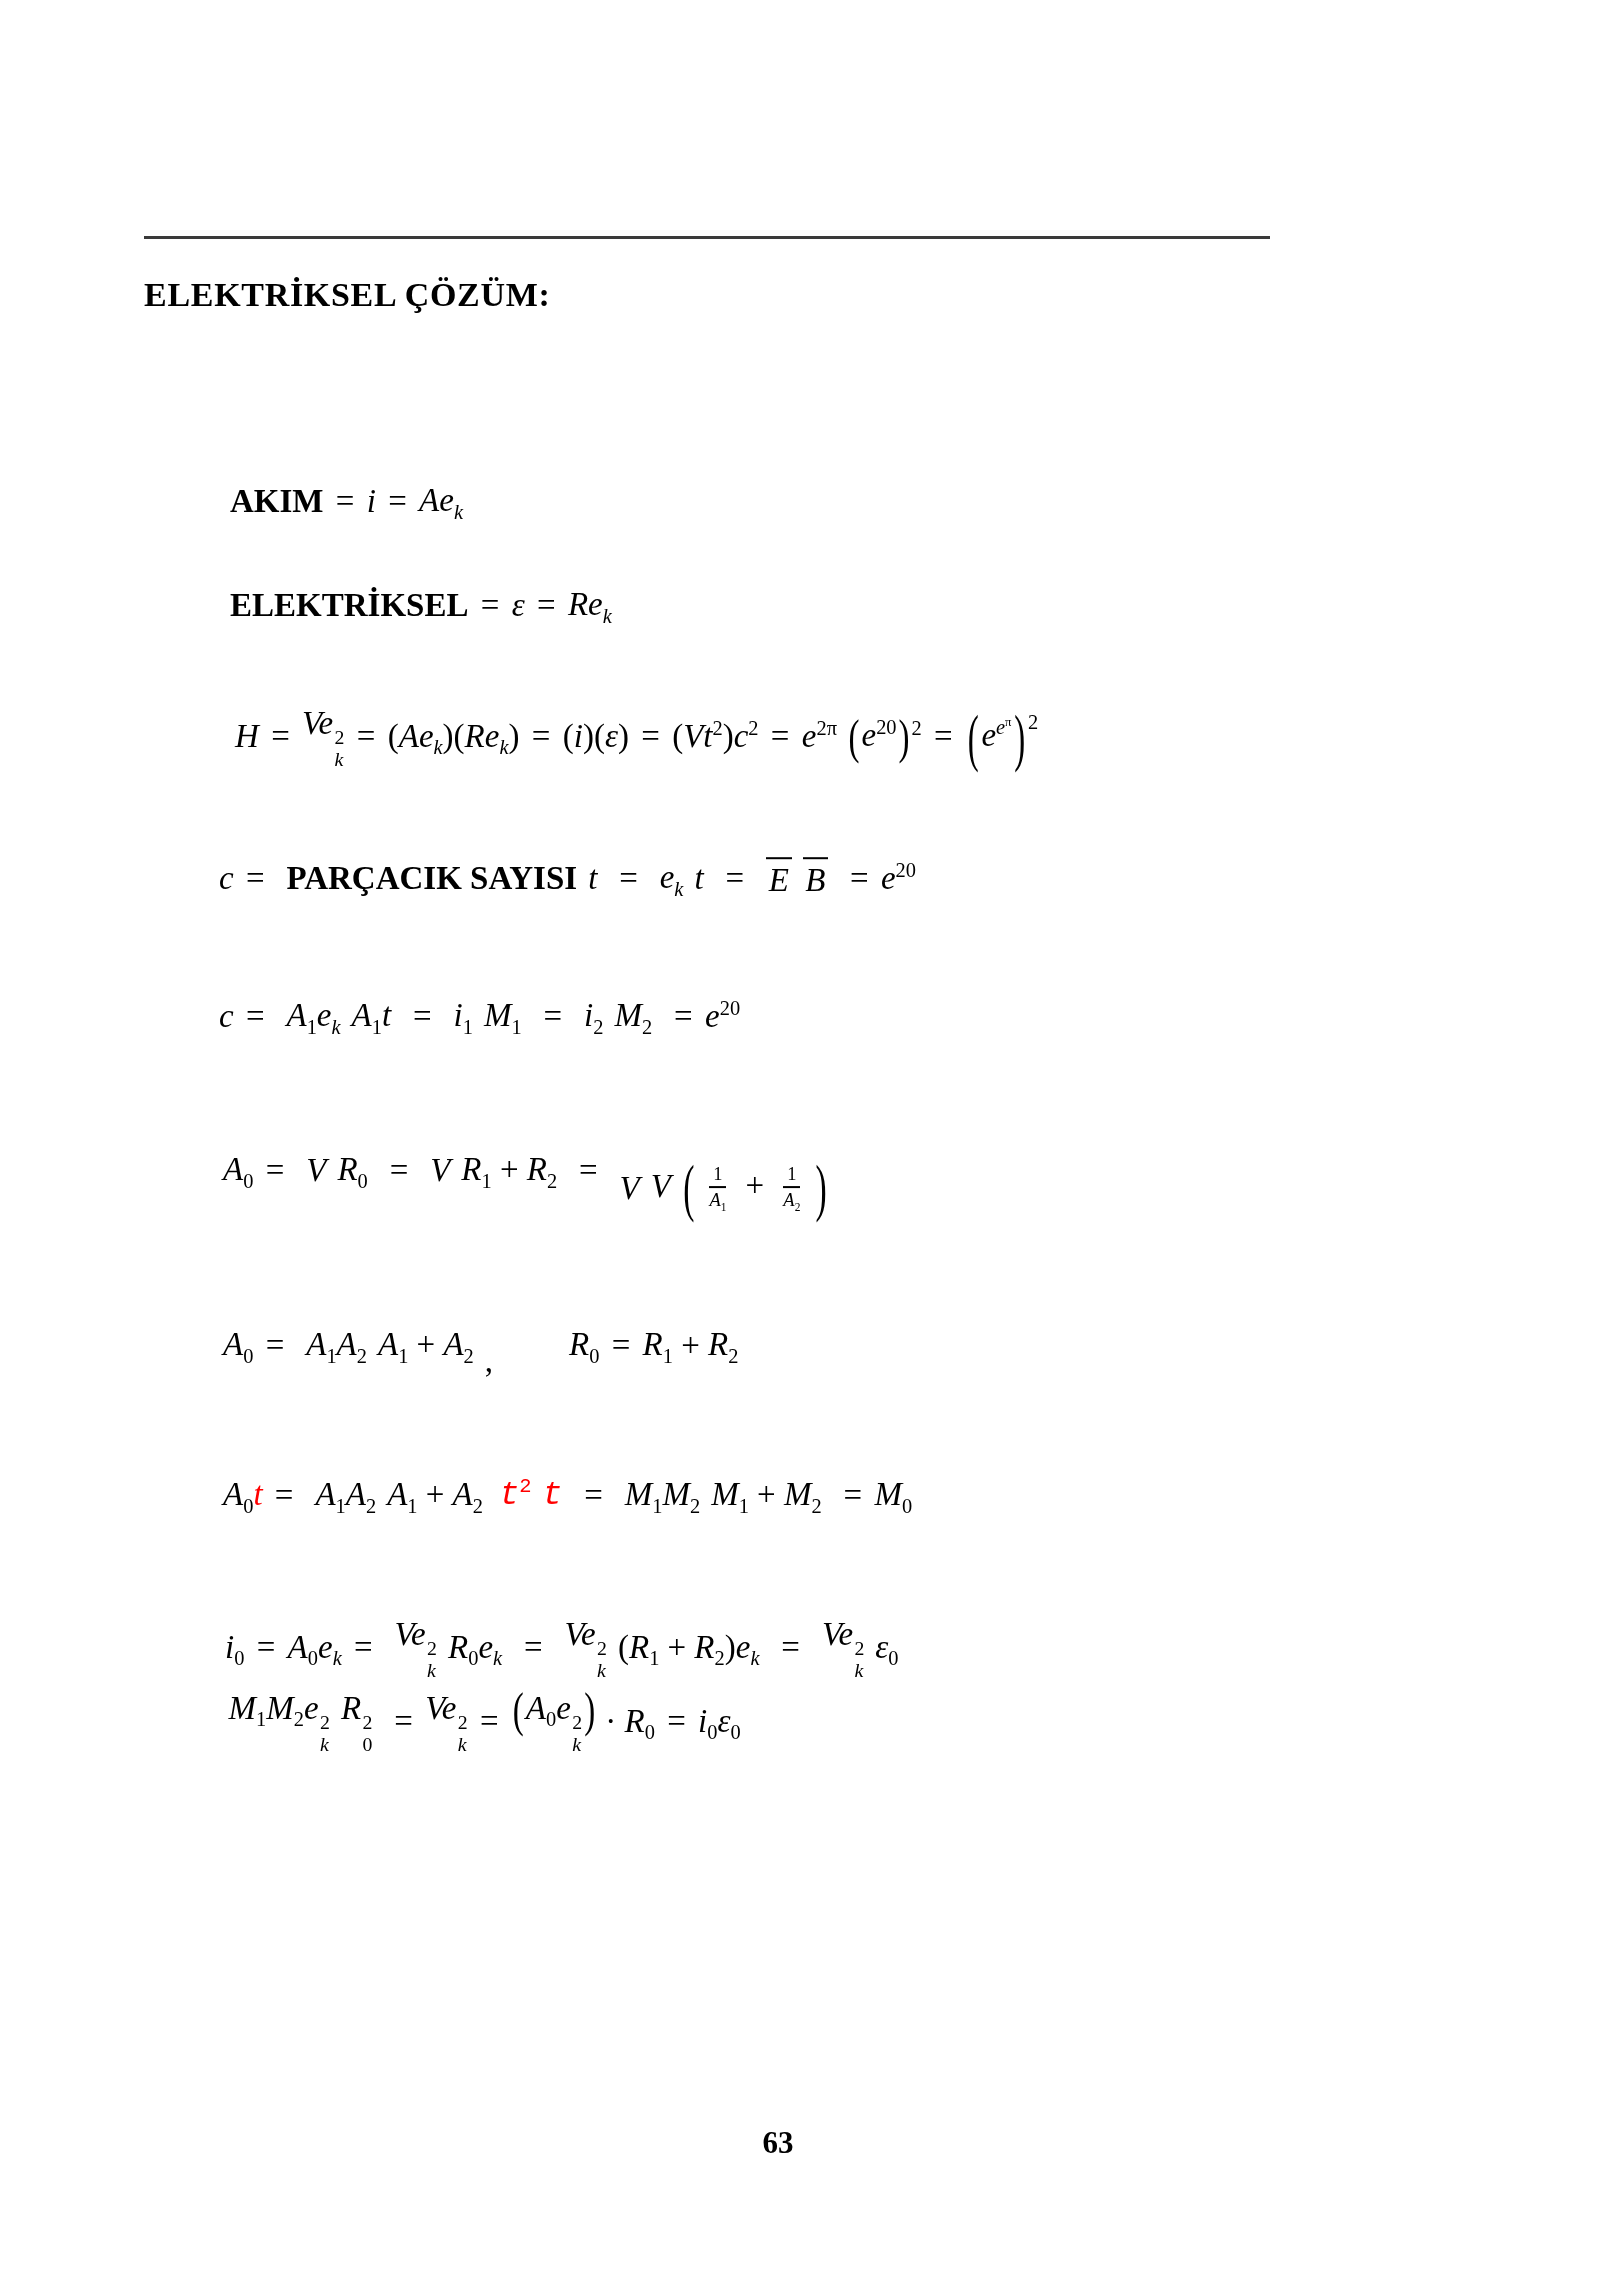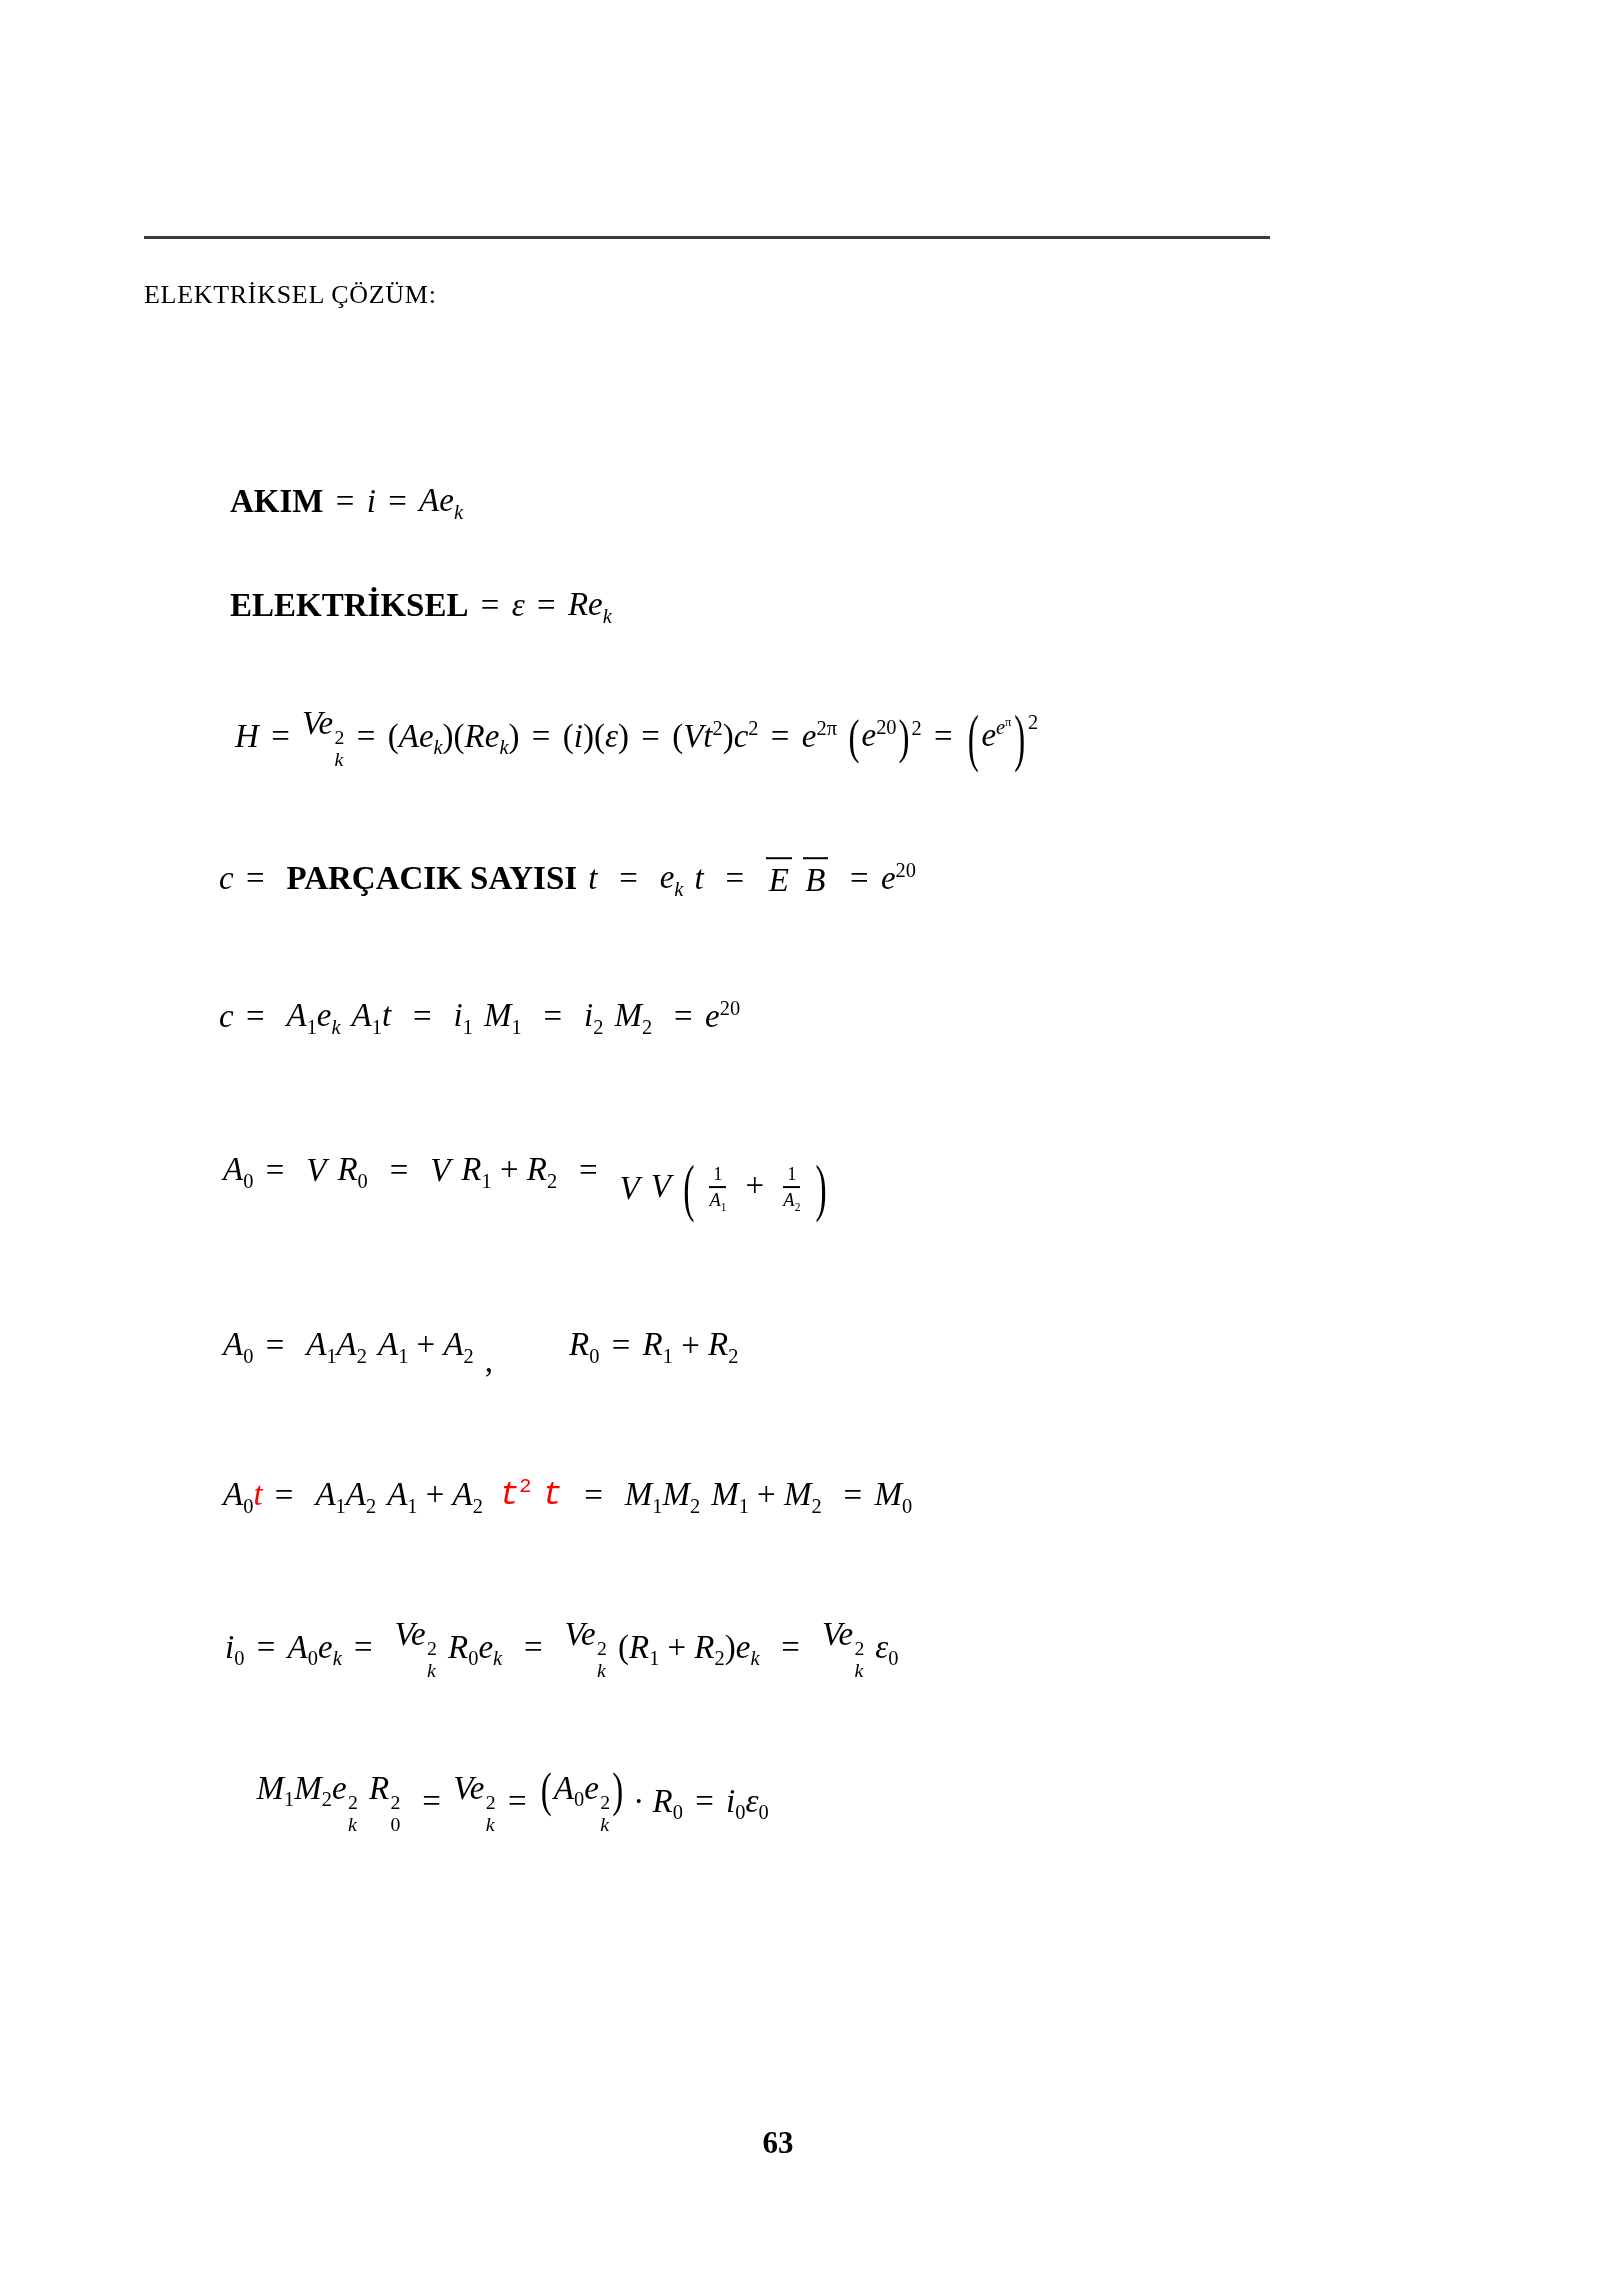--- a/index.html
+++ b/index.html
@@ -4,21 +4,21 @@
 <style>
   html,body { margin:0; padding:0; }
   body {
     width:1623px; height:2295px; position:relative; overflow:hidden;
     background:#ffffff; color:#000;
     font-family:"Liberation Serif","DejaVu Serif",serif;
   }
   .rule { position:absolute; background:#3a3a3a; }
   .hdr {
     position:absolute; transform:translateY(-50%);
-    font-weight:normal; font-size:26px; letter-spacing:0.7px; white-space:nowrap;
+    font-weight:bold; font-size:34px; letter-spacing:0.7px; white-space:nowrap;
   }
   .eq {
     position:absolute; transform:translateY(-50%);
     display:flex; align-items:center; white-space:nowrap;
     font-size:33px; line-height:1.2;
   }
   .i { font-style:italic; }
   .b { font-weight:bold; font-style:normal; }
   .tok { display:inline-block; }
   .op { margin:0 12.3px; }
@@ -250,21 +250,21 @@
   <span class="frac">
     <span class="num"><span class="i">V</span><span class="i">e</span><span class="ss">
           <span>2</span>
           <span class="i">k</span>
         </span></span>
     <span class="bar"></span>
     <span class="den"><span class="i">ε</span><sub>0</sub></span>
   </span>
 </div>
 
-<div class="eq" style="left:223px; top:1802px;margin-left:28px;">
+<div class="eq" style="left:223px; top:1722px;">
   <span class="frac" style="margin-left:0;">
     <span class="num"><span class="i">M</span><sub>1</sub><span class="i">M</span><sub>2</sub><span class="i">e</span><span class="ss">
           <span>2</span>
           <span class="i">k</span>
         </span></span>
     <span class="bar"></span>
     <span class="den"><span class="i">R</span><span class="ss">
           <span>2</span>
           <span>0</span>
         </span></span>

